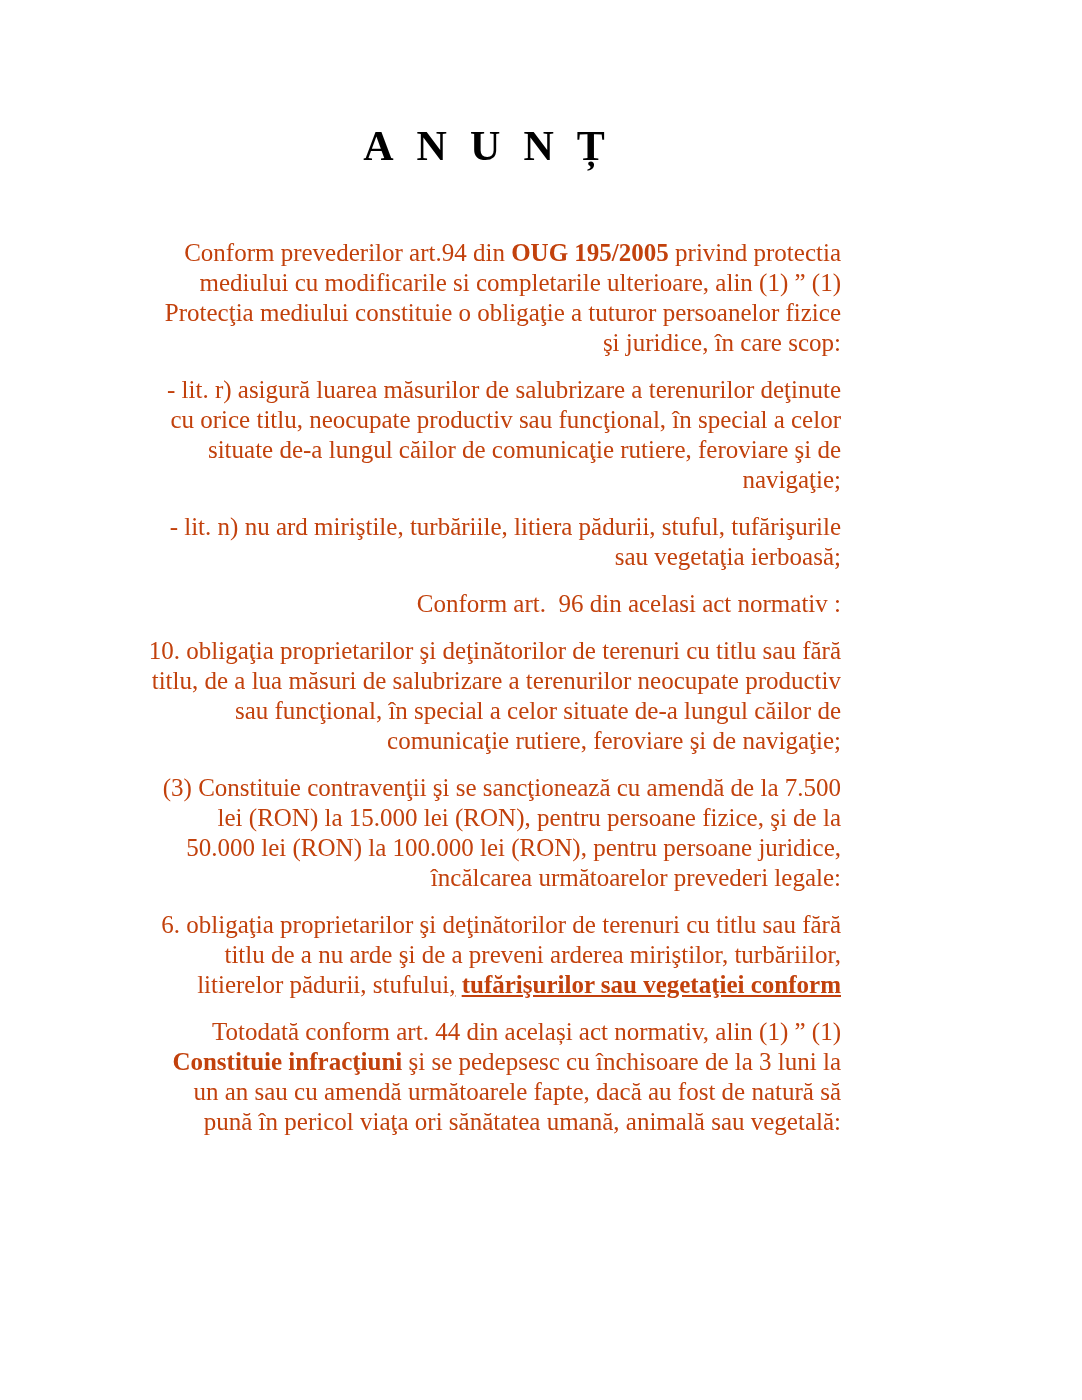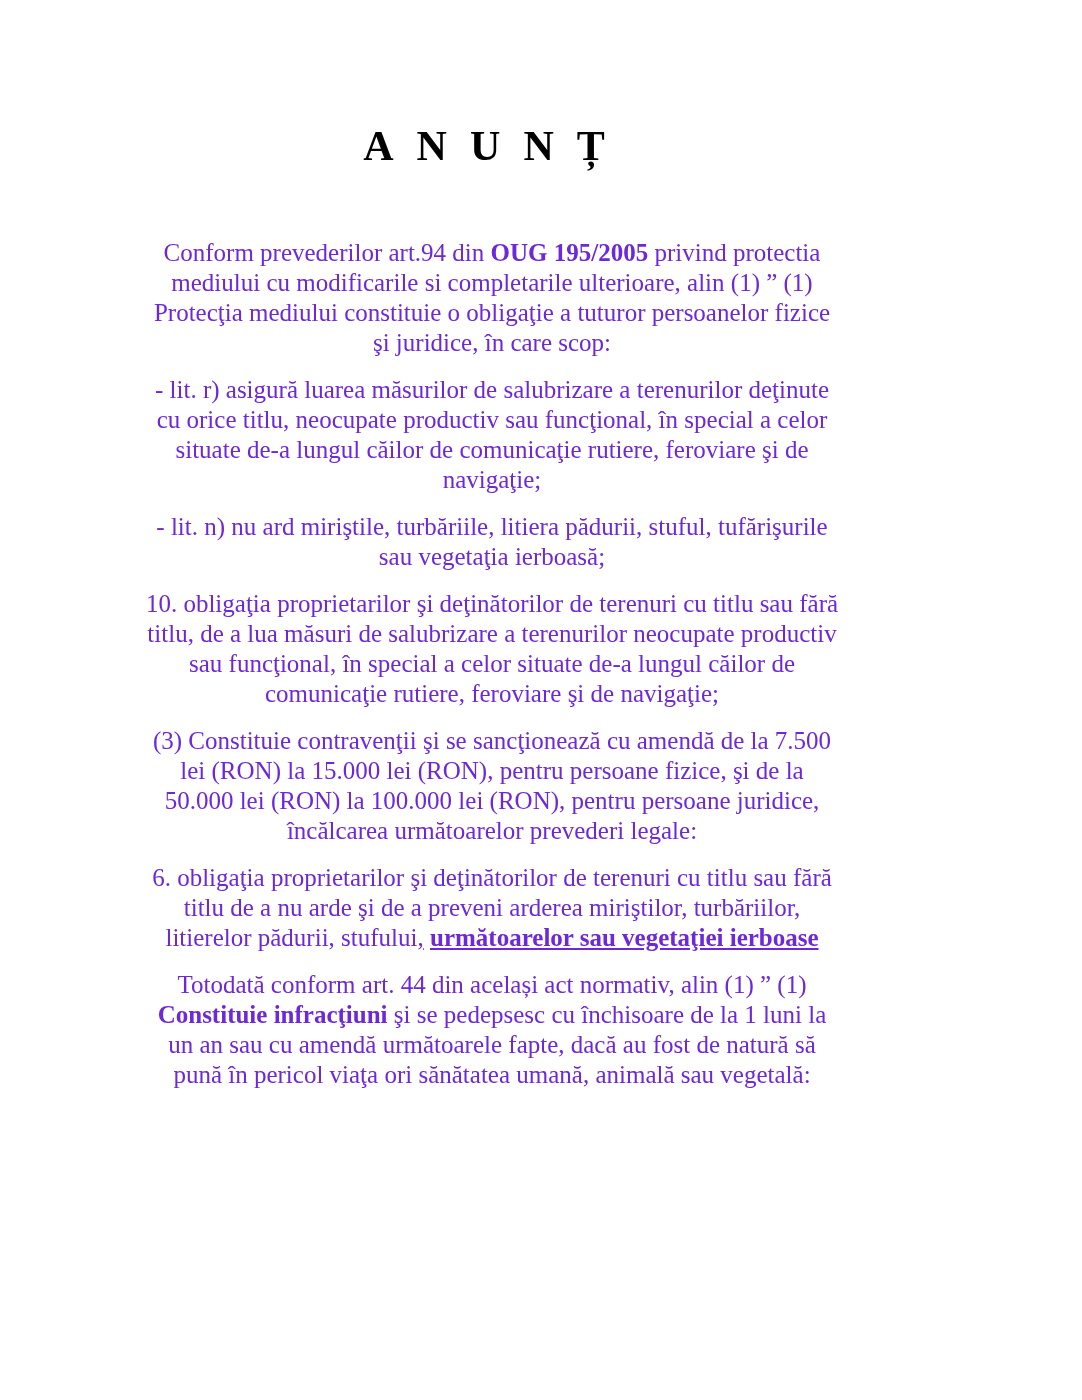--- a/index.html
+++ b/index.html
@@ -30,33 +30,34 @@
     letter-spacing: 0.55em;
     color: #000000;
   }
   .doc-body {
     font-size: 25px;
     line-height: 30px;
   }
   .para {
     margin: 0 0 17px 16px;
     white-space: pre-wrap;      
-    text-align: center;
-    color: #6d28d9;
+    text-align: right;
+    color: #c2410c;
   }
   .bold { font-weight: bold; }
   .underline { text-decoration: underline; }
 </style>
 </head>
 <body>
 
 <div class="page">
   <h1 class="doc-title">ANUNȚ</h1>
   <div class="doc-body">
       <p class="para"><span>Conform prevederilor art.94 din </span><span class="bold">OUG 195/2005</span><span> privind protectia mediului cu modificarile si completarile ulterioare, alin (1) ” (1) Protecţia mediului constituie o obligaţie a tuturor persoanelor fizice şi juridice, în care scop:</span></p>
       <p class="para"><span>- lit. r) asigură luarea măsurilor de salubrizare a terenurilor deţinute cu orice titlu, neocupate productiv sau funcţional, în special a celor situate de-a lungul căilor de comunicaţie rutiere, feroviare şi de navigaţie;</span></p>
       <p class="para"><span>- lit. n) nu ard miriştile, turbăriile, litiera pădurii, stuful, tufărişurile sau vegetaţia ierboasă;</span></p>
+      <p class="para"><span>Conform art.  96 din acelasi act normativ :</span></p>
       <p class="para"><span>10. obligaţia proprietarilor şi deţinătorilor de terenuri cu titlu sau fără titlu, de a lua măsuri de salubrizare a terenurilor neocupate productiv sau funcţional, în special a celor situate de-a lungul căilor de comunicaţie rutiere, feroviare şi de navigaţie;</span></p>
       <p class="para"><span>(3) Constituie contravenţii şi se sancţionează cu amendă de la 7.500 lei (RON) la 15.000 lei (RON), pentru persoane fizice, şi de la 50.000 lei (RON) la 100.000 lei (RON), pentru persoane juridice, încălcarea următoarelor prevederi legale:</span></p>
-      <p class="para"><span>6. obligaţia proprietarilor şi deţinătorilor de terenuri cu titlu sau fără titlu de a nu arde şi de a preveni arderea miriştilor, turbăriilor, litierelor pădurii, stufului</span><span class="underline">,</span><span> </span><span class="bold underline">următoarelor sau vegetaţiei ierboase</span></p>
-      <p class="para"><span>Totodată conform art. 44 din același act normativ, alin (1) ” (1) </span><span class="bold">Constituie infracţiuni</span><span> şi se pedepsesc cu închisoare de la 1 luni la un an sau cu amendă următoarele fapte, dacă au fost de natură să pună în pericol viaţa ori sănătatea umană, animală sau vegetală:</span></p>
+      <p class="para"><span>6. obligaţia proprietarilor şi deţinătorilor de terenuri cu titlu sau fără titlu de a nu arde şi de a preveni arderea miriştilor, turbăriilor, litierelor pădurii, stufului</span><span class="underline">,</span><span> </span><span class="bold underline">tufărişurilor sau vegetaţiei conform</span></p>
+      <p class="para"><span>Totodată conform art. 44 din același act normativ, alin (1) ” (1) </span><span class="bold">Constituie infracţiuni</span><span> şi se pedepsesc cu închisoare de la 3 luni la un an sau cu amendă următoarele fapte, dacă au fost de natură să pună în pericol viaţa ori sănătatea umană, animală sau vegetală:</span></p>
     </div>
 </div>
 
 </body></html>

